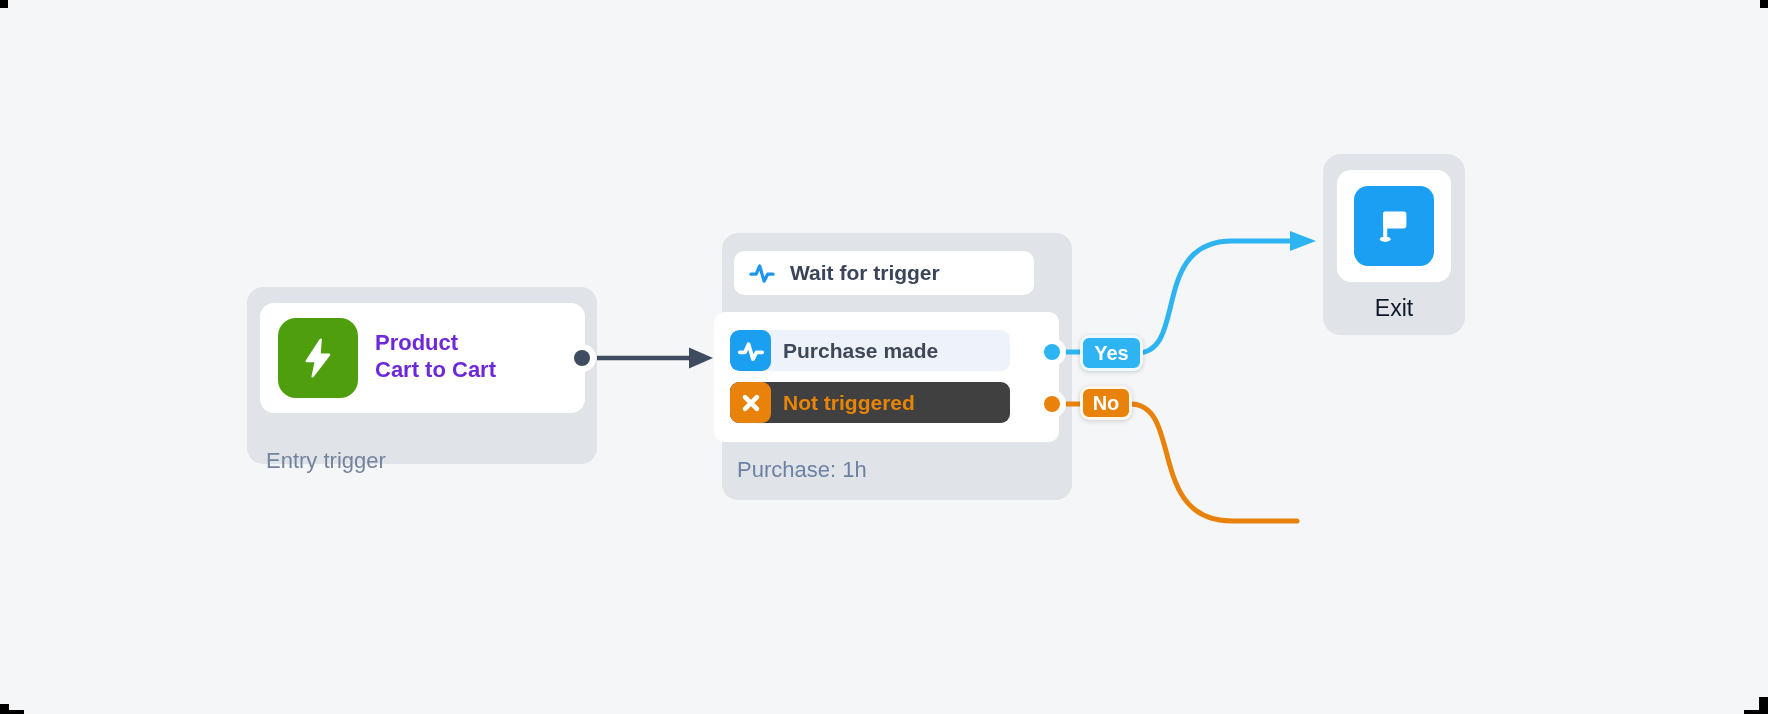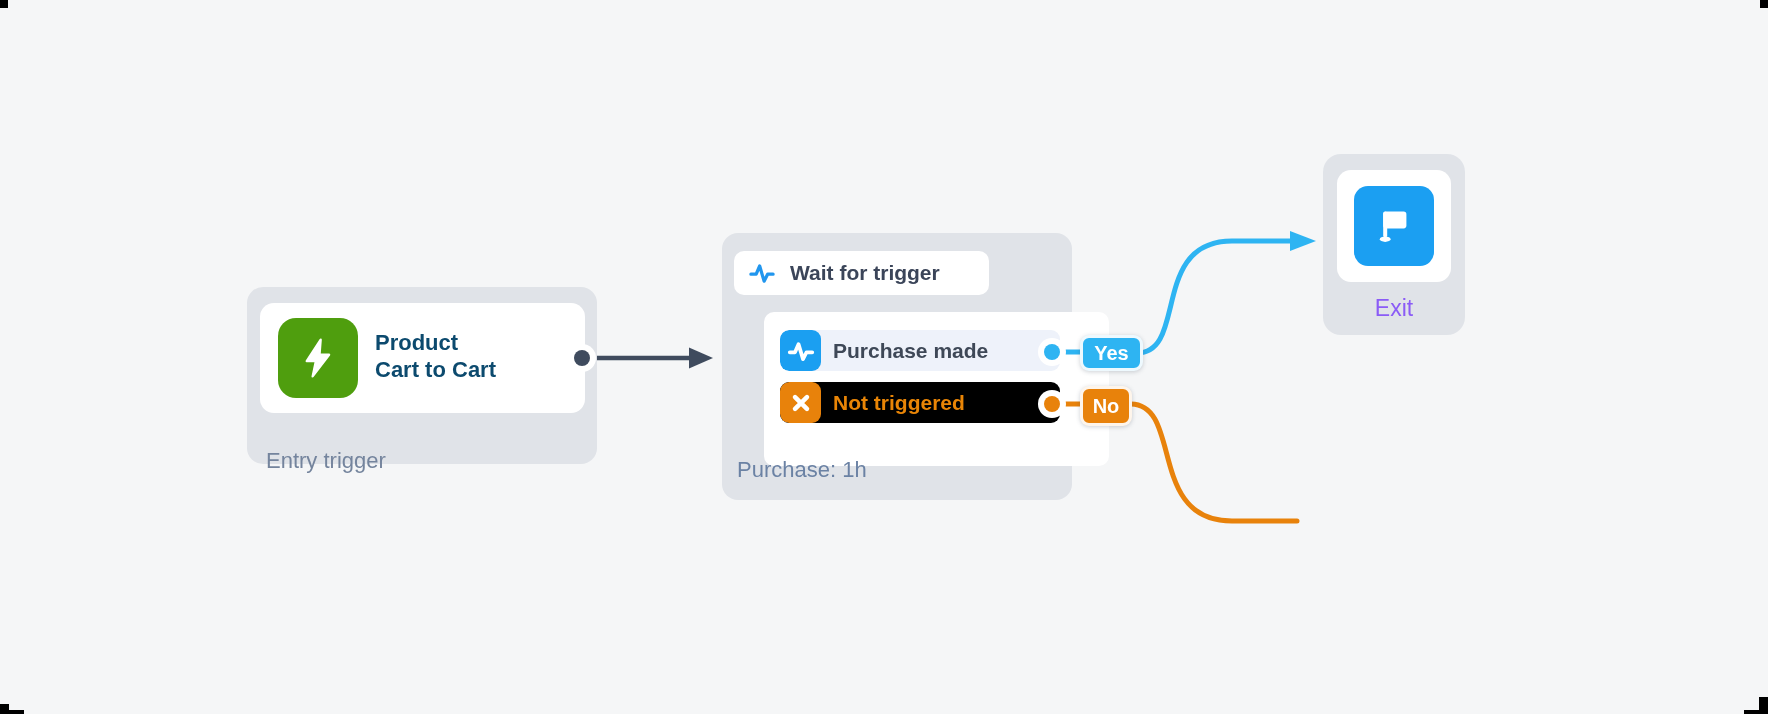--- a/index.html
+++ b/index.html
@@ -20,78 +20,78 @@
   
   .entry-shell{left:247px;top:287px;width:350px;height:177px;}
   .entry-card{left:260px;top:303px;width:325px;height:110px;border-radius:14px;
     display:flex;align-items:center;}
   .entry-icon{
     position:absolute;left:18px;top:15px;width:80px;height:80px;
     background:#4f9e0e;border-radius:18px;display:flex;align-items:center;justify-content:center;
   }
   .entry-title{
     position:absolute;left:115px;top:26px;
-    font-size:22px;line-height:27px;font-weight:600;color:#0c4a6e;
+    font-size:22px;line-height:27px;font-weight:600;color:#6d28d9;
   }
   .shell-label{
     position:absolute;font-size:22px;color:#74849d;z-index:2;
   }
   .entry-label{left:266px;top:427px;margin-top:21px;}
   
   .wait-shell{left:722px;top:233px;width:350px;height:267px;}
   .wait-header{
-    left:734px;top:251px;width:255px;height:44px;border-radius:10px;
+    left:734px;top:251px;width:300px;height:44px;border-radius:10px;
     display:flex;align-items:center;
   }
   .wait-header .hdr-icon{margin-left:14px;width:28px;height:28px;flex:0 0 auto;display:flex;}
   .wait-header .hdr-text{margin-left:14px;font-size:21px;font-weight:600;color:#3b4559;}
   .wait-body{
-    left:764px;top:312px;width:321px;height:154px;border-radius:10px;padding-left:24px;
+    left:714px;top:312px;width:321px;height:130px;border-radius:10px;padding-left:24px;
   }
   .branch-row{
     position:absolute;left:16px;width:280px;height:41px;border-radius:9px;
     display:flex;align-items:center;overflow:hidden;
   }
   .branch-row.r1{top:18px;background:#eef2fa;}
-  .branch-row.r2{top:70px;background:#000000;}
+  .branch-row.r2{top:70px;background:#404040;}
   .row-icon{
     width:41px;height:41px;border-radius:9px;flex:0 0 auto;
     display:flex;align-items:center;justify-content:center;
   }
   .row-icon.blue{background:#1b9ff1;}
   .row-icon.orange{background:#e8820b;}
   .row-text{margin-left:12px;font-size:21px;font-weight:600;}
   .row-text.dark{color:#3e4857;}
   .row-text.orange{color:#e98506;}
   .timeout-label{left:737px;top:457px;color:#6b82a4;}
   
   .exit-shell{left:1323px;top:154px;width:142px;height:181px;border-radius:18px;}
   .exit-card{left:1337px;top:170px;width:114px;height:112px;border-radius:14px;
     display:flex;align-items:center;justify-content:center;}
   .exit-icon{width:80px;height:80px;background:#1b9ff2;border-radius:14px;
     display:flex;align-items:center;justify-content:center;}
-  .exit-label{left:1323px;top:295px;width:142px;text-align:center;color:#8b5cf6;font-size:23px;}
+  .exit-label{left:1323px;top:295px;width:142px;text-align:center;color:#0f172a;font-size:23px;}
   
   .port{
     position:absolute;width:16px;height:16px;border-radius:50%;z-index:4;
     box-shadow:0 0 0 6px #ffffff;
   }
   .port.dark{background:#3f4b5e;left:574px;top:350px;}
   .port.cyan{background:#2eb4f2;left:1044px;top:344px;}
   .port.orange{background:#e8820b;left:1044px;top:396px;}
   
   .badge{
     position:absolute;z-index:5;border-radius:9px;
     border:3px solid rgba(255,255,255,0.92);
     box-shadow:0 1px 4px rgba(60,70,90,0.25);
     color:#ffffff;font-weight:700;font-size:20px;
     display:flex;align-items:center;justify-content:center;box-sizing:border-box;
   }
   .badge.yes{left:1080px;top:335px;width:63px;height:36px;background:#2eb4f2;}
-  .badge.no{left:1080px;top:386px;width:52px;height:40px;background:#e8820b;}
+  .badge.no{left:1080px;top:386px;width:52px;height:34px;background:#e8820b;}
   
   .edges{position:absolute;left:0;top:0;z-index:3;pointer-events:none;}
   
   .corner{position:absolute;background:#000;z-index:9;}
   .c-tl{left:0;top:0;width:8px;height:8px;}
   .c-tr{right:0;top:0;width:8px;height:8px;}
   .c-bl1{left:0;bottom:0;width:9px;height:10px;}
   .c-bl2{left:0;bottom:0;width:24px;height:4px;}
   .c-br1{right:0;bottom:0;width:9px;height:17px;}
   .c-br2{right:0;bottom:0;width:24px;height:4px;}

